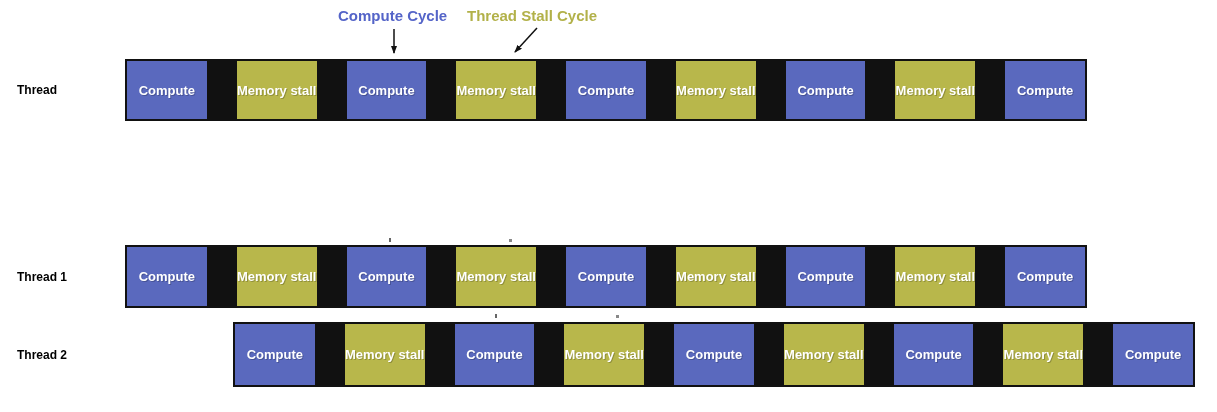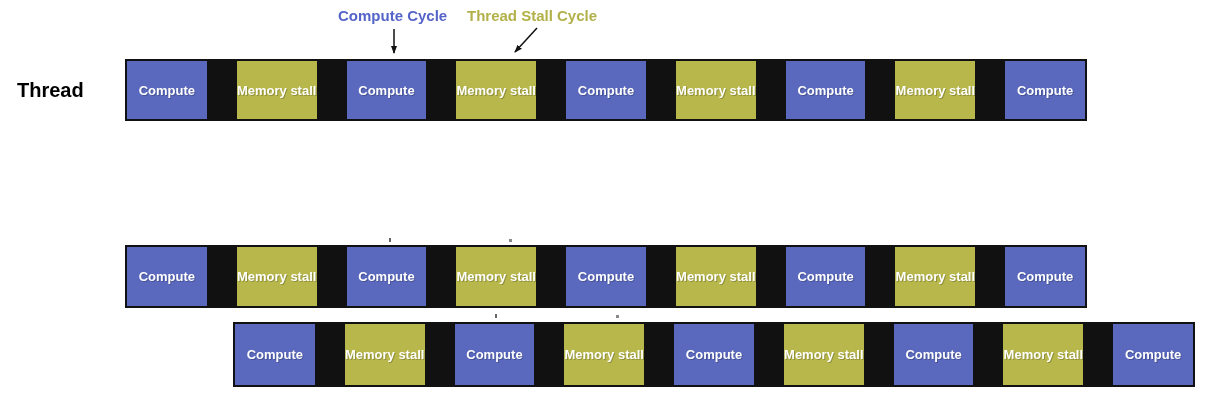--- a/index.html
+++ b/index.html
@@ -31,21 +31,21 @@
   .legend-stall{ left:467px; color:var(--stall-label-text); }
   .arrow-layer{
     position:absolute; left:0; top:0; width:1217px; height:412px;
     pointer-events:none;
   }
   .row-label{
     position:absolute;
     left:17px;
     display:flex;
     align-items:center;
-    font-size:20px;
+    font-size:12px;
     font-weight:bold;
     color:#000;
     white-space:nowrap;
   }
   .bar{
     position:absolute;
     display:flex;
     box-sizing:border-box;
     border:2px solid var(--border);
     background:var(--border);
@@ -103,32 +103,34 @@
     <div class="seg stall">Memory stall</div>
     <div class="seg compute">Compute</div>
     <div class="seg stall">Memory stall</div>
     <div class="seg compute">Compute</div>
     <div class="seg stall">Memory stall</div>
     <div class="seg compute">Compute</div>
     <div class="seg stall">Memory stall</div>
     <div class="seg compute">Compute</div>
   </div>
 
+  <div id="label-thread1" class="row-label">Thread 1</div>
   <div id="bar-thread1" class="bar">
     <div class="seg compute">Compute</div>
     <div class="seg stall">Memory stall</div>
     <div class="seg compute">Compute</div>
     <div class="seg stall">Memory stall</div>
     <div class="seg compute">Compute</div>
     <div class="seg stall">Memory stall</div>
     <div class="seg compute">Compute</div>
     <div class="seg stall">Memory stall</div>
     <div class="seg compute">Compute</div>
   </div>
 
+  <div id="label-thread2" class="row-label">Thread 2</div>
   <div id="bar-thread2" class="bar">
     <div class="seg compute">Compute</div>
     <div class="seg stall">Memory stall</div>
     <div class="seg compute">Compute</div>
     <div class="seg stall">Memory stall</div>
     <div class="seg compute">Compute</div>
     <div class="seg stall">Memory stall</div>
     <div class="seg compute">Compute</div>
     <div class="seg stall">Memory stall</div>
     <div class="seg compute">Compute</div>

